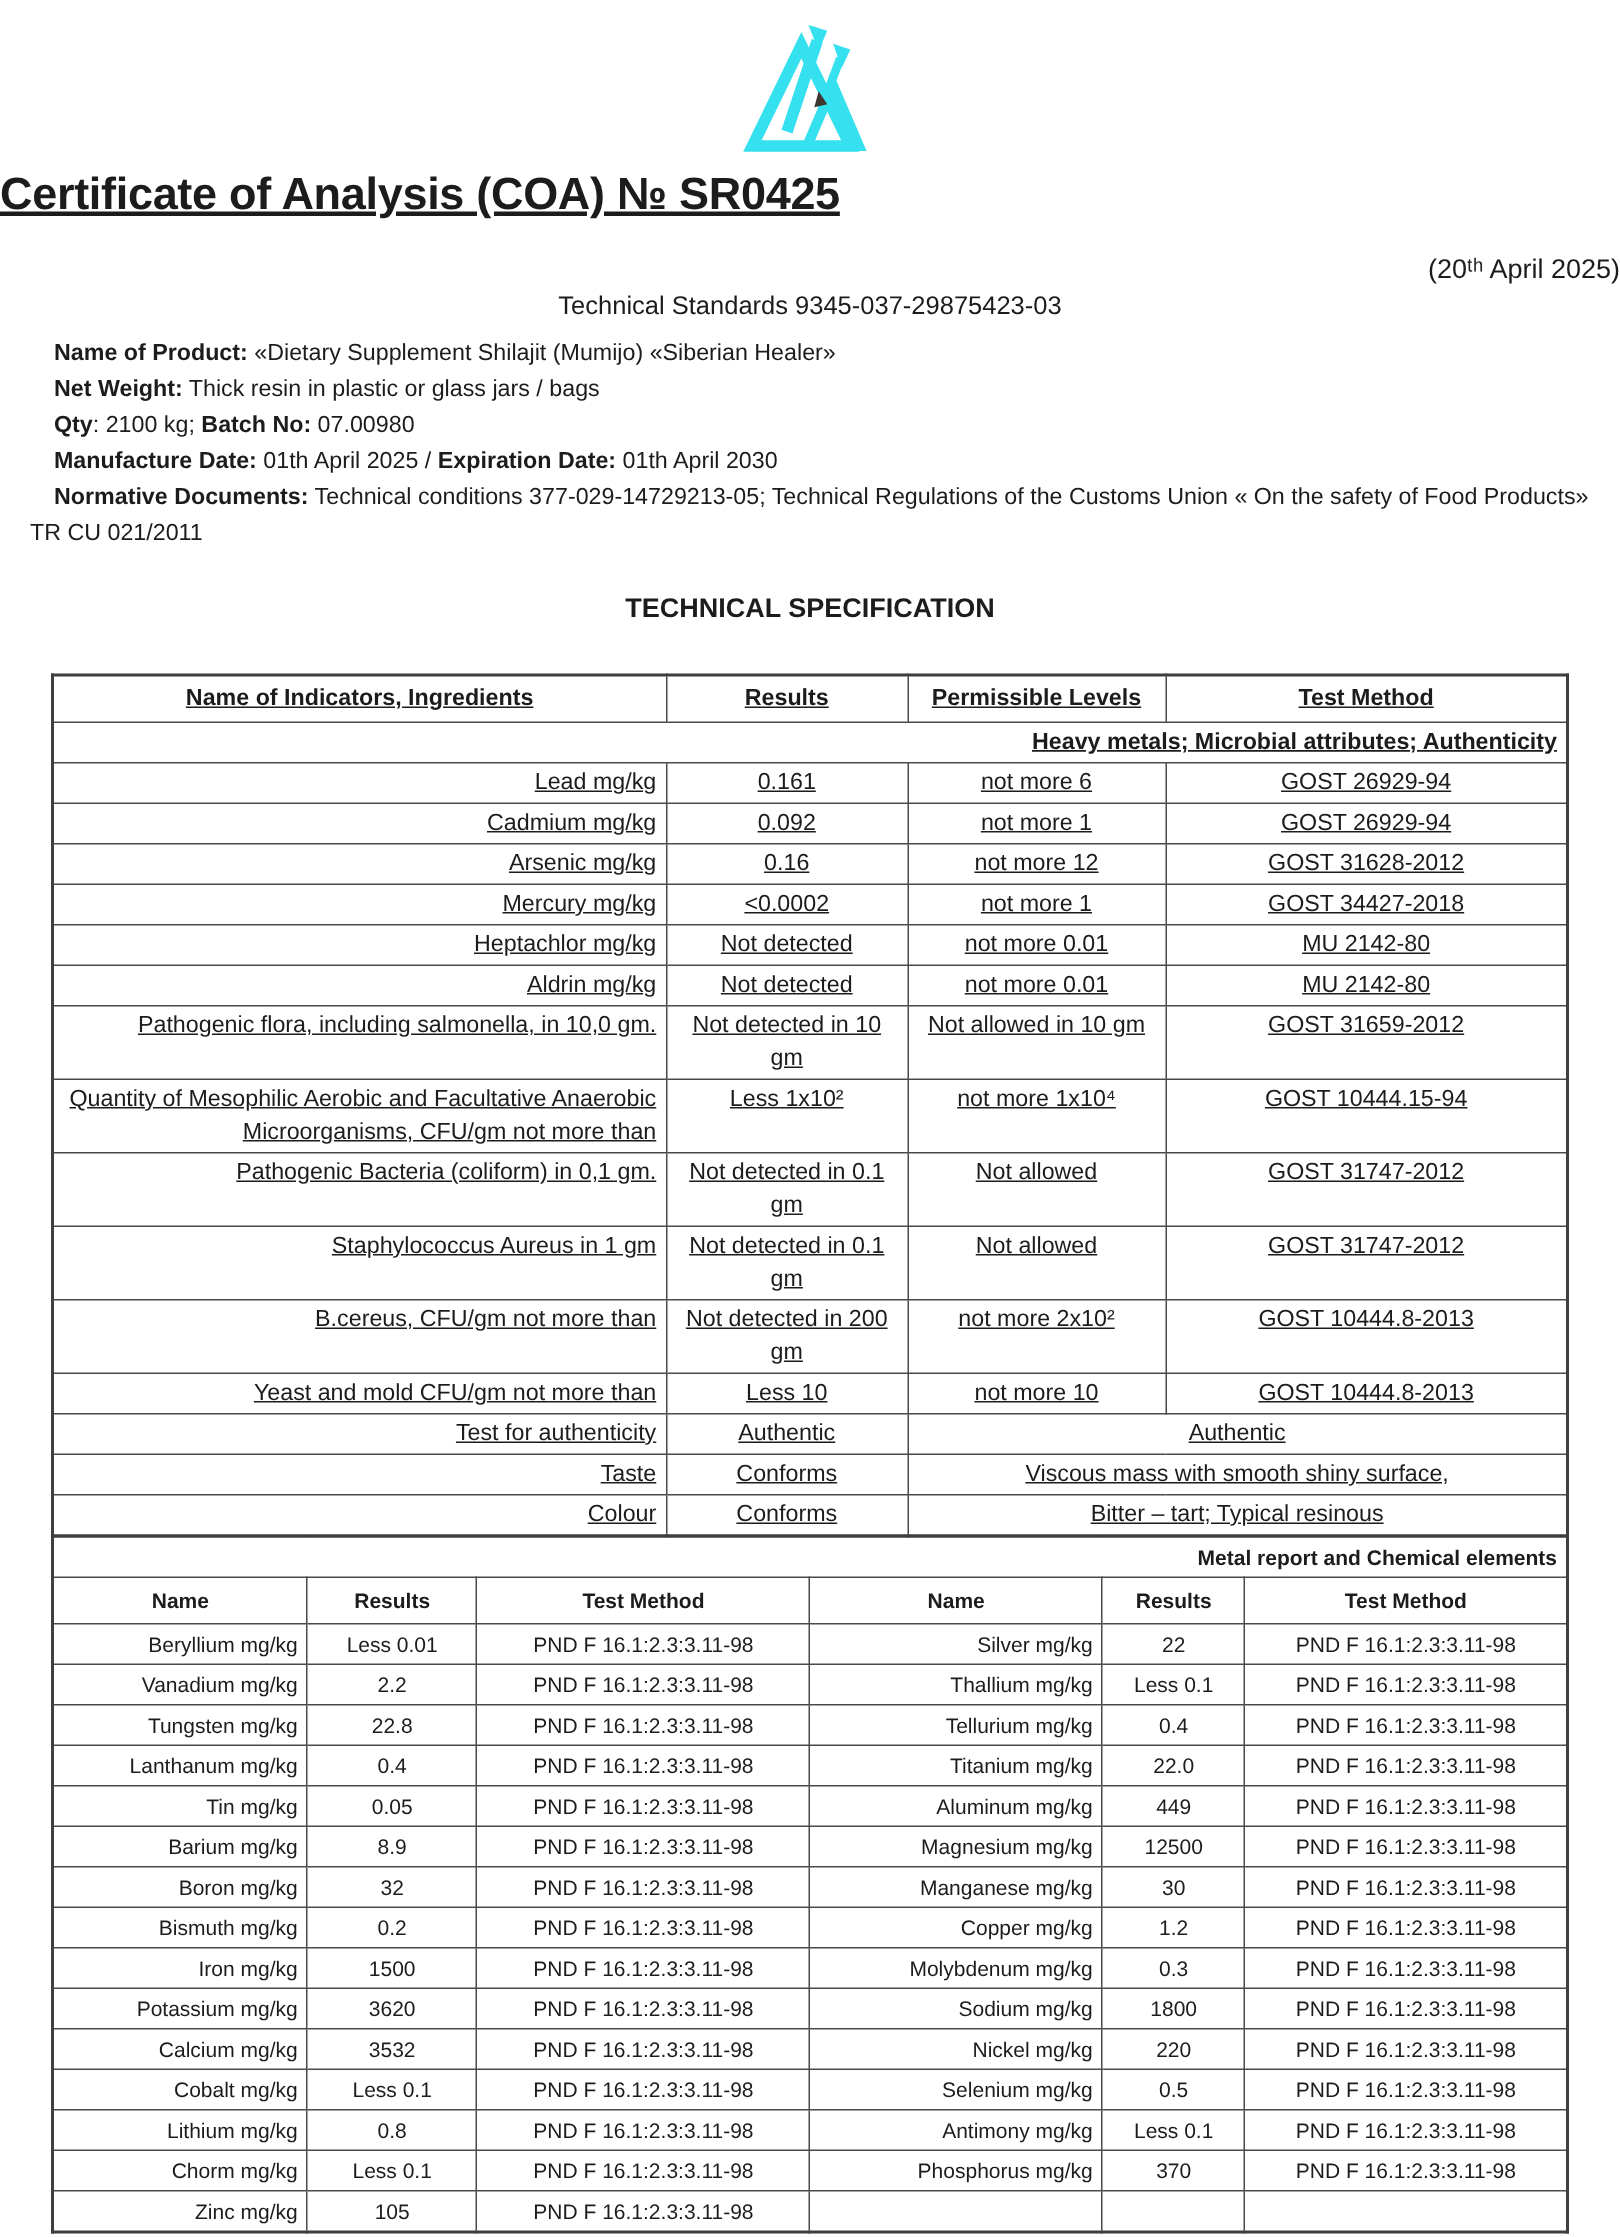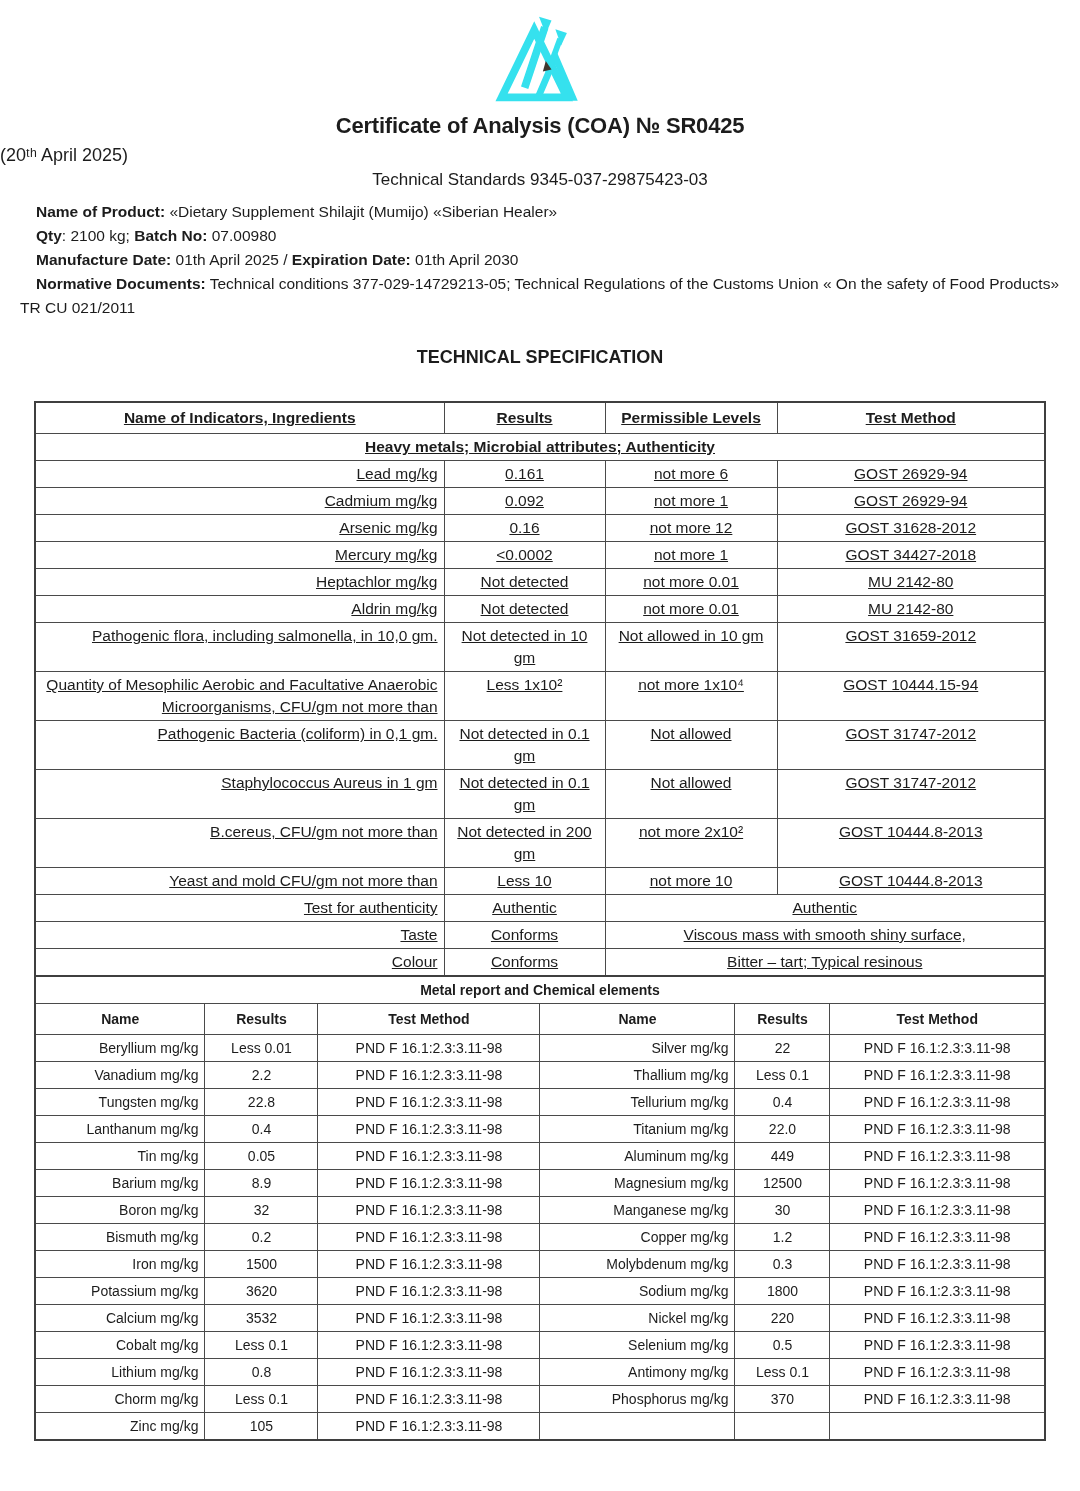--- a/index.html
+++ b/index.html
@@ -3,41 +3,41 @@
 <meta charset="utf-8">
 <style>
   html,body{margin:0;padding:0;background:#ffffff;}
   .page{
     width:1080px;height:1491px;box-sizing:border-box;overflow:hidden;
     font-family:"Liberation Sans","DejaVu Sans",sans-serif;color:#1c1c1c;
     background:#ffffff;position:relative;
   }
   .logo-wrap{padding-top:14px;height:90px;text-align:center;}
   .logo-wrap svg{display:inline-block;}
-  h1.title{font-size:22px;font-weight:bold;text-align:center;margin:9px 0 0;letter-spacing:-0.2px;}
-  .subtitle{font-size:18px;text-align:left;margin-top:6px;}
+  h1.title{font-size:30px;font-weight:bold;text-align:left;margin:9px 0 0;letter-spacing:-0.2px;text-decoration:underline;}
+  .subtitle{font-size:18px;text-align:right;margin-top:22px;}
   .standards{font-size:17px;text-align:center;margin-top:4px;}
   .details{margin:10px 20px 0;font-size:15.5px;line-height:24px;}
   .details p{margin:0;text-indent:16px;}
   .details .b{font-weight:bold;}
   h2.spec-heading{font-size:18px;font-weight:bold;text-align:center;margin:27px 0 0;}
   table{
     border-collapse:collapse;table-layout:fixed;width:1010px;
     margin:0 auto;border:2px solid #3f3f3f;
   }
   #spec-table{margin-top:33px;font-size:15.5px;text-decoration:underline;}
   #metals-table{margin-top:-2px;font-size:14px;}
   th,td{
     border:1px solid #4a4a4a;padding:2px 6px;line-height:22px;
     vertical-align:top;overflow:hidden;
   }
   th{font-weight:bold;text-align:center;padding:4px 4px;}
   td.name{text-align:right;padding-left:8px;}
   td.c{text-align:center;}
-  td.section{font-weight:bold;text-align:center;}
+  td.section{font-weight:bold;text-align:right;}
   td.section.ul{text-decoration:underline;}
 </style>
 </head>
 <body>
 
 <div class="page">
 
   <div class="logo-wrap">
     <svg width="96" height="88" viewBox="0 0 100 90" aria-hidden="true">
       <path d="M10,86 L44,16 L78,86 Z" fill="none" stroke="#35E1EE" stroke-width="8" stroke-linejoin="miter"></path>
@@ -49,20 +49,21 @@
       <polygon points="56,48 62,57 53,59" fill="#3f372f"></polygon>
     </svg>
   </div>
 
   <h1 class="title">Certificate of Analysis (COA) № SR0425</h1>
   <div class="subtitle">(20ᵗʰ April 2025)</div>
   <div class="standards">Technical Standards 9345-037-29875423-03</div>
 
   <div class="details" id="details">
       <p><span class="b">Name of Product:</span><span> «Dietary Supplement Shilajit (Mumijo) «Siberian Healer»</span></p>
+      <p><span class="b">Net Weight:</span><span> Thick resin in plastic or glass jars / bags</span></p>
       <p><span class="b">Qty</span><span>: 2100 kg; </span><span class="b">Batch No:</span><span> 07.00980</span></p>
       <p><span class="b">Manufacture Date:</span><span> 01th April 2025 / </span><span class="b">Expiration Date:</span><span> 01th April 2030</span></p>
       <p><span class="b">Normative Documents:</span><span> Technical conditions 377-029-14729213-05; Technical Regulations of the Customs Union « On the safety of Food Products» TR CU 021/2011</span></p>
     </div>
 
   <h2 class="spec-heading">TECHNICAL SPECIFICATION</h2>
 
   <table id="spec-table">
     <colgroup>
       <col style="width:409px">

